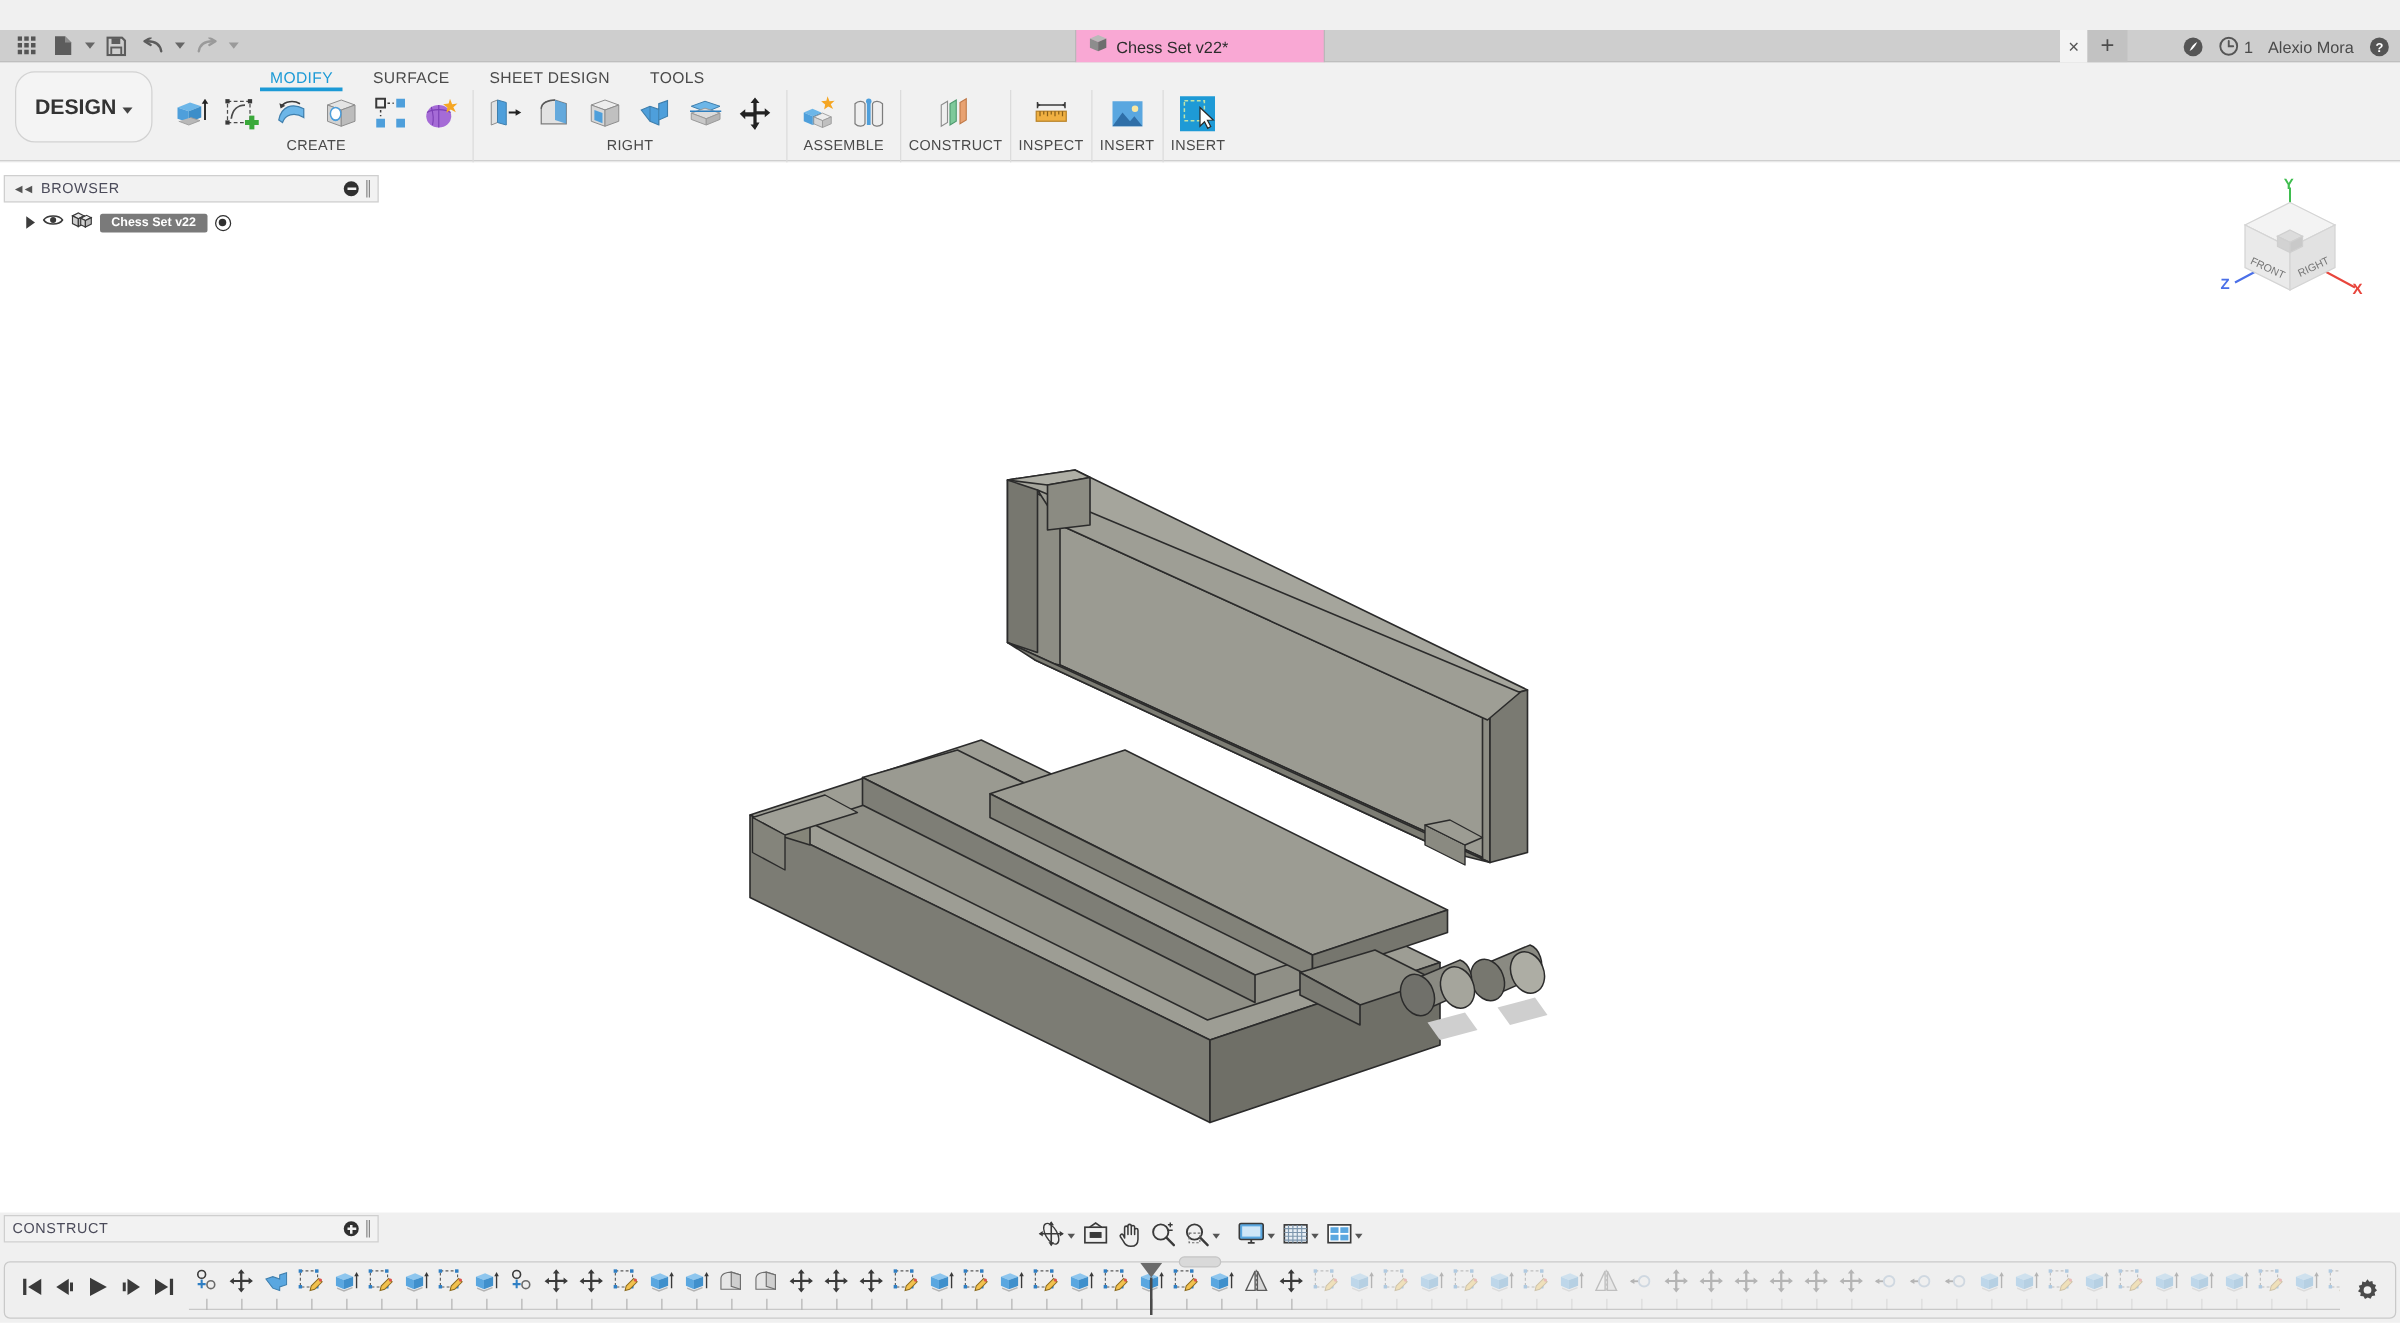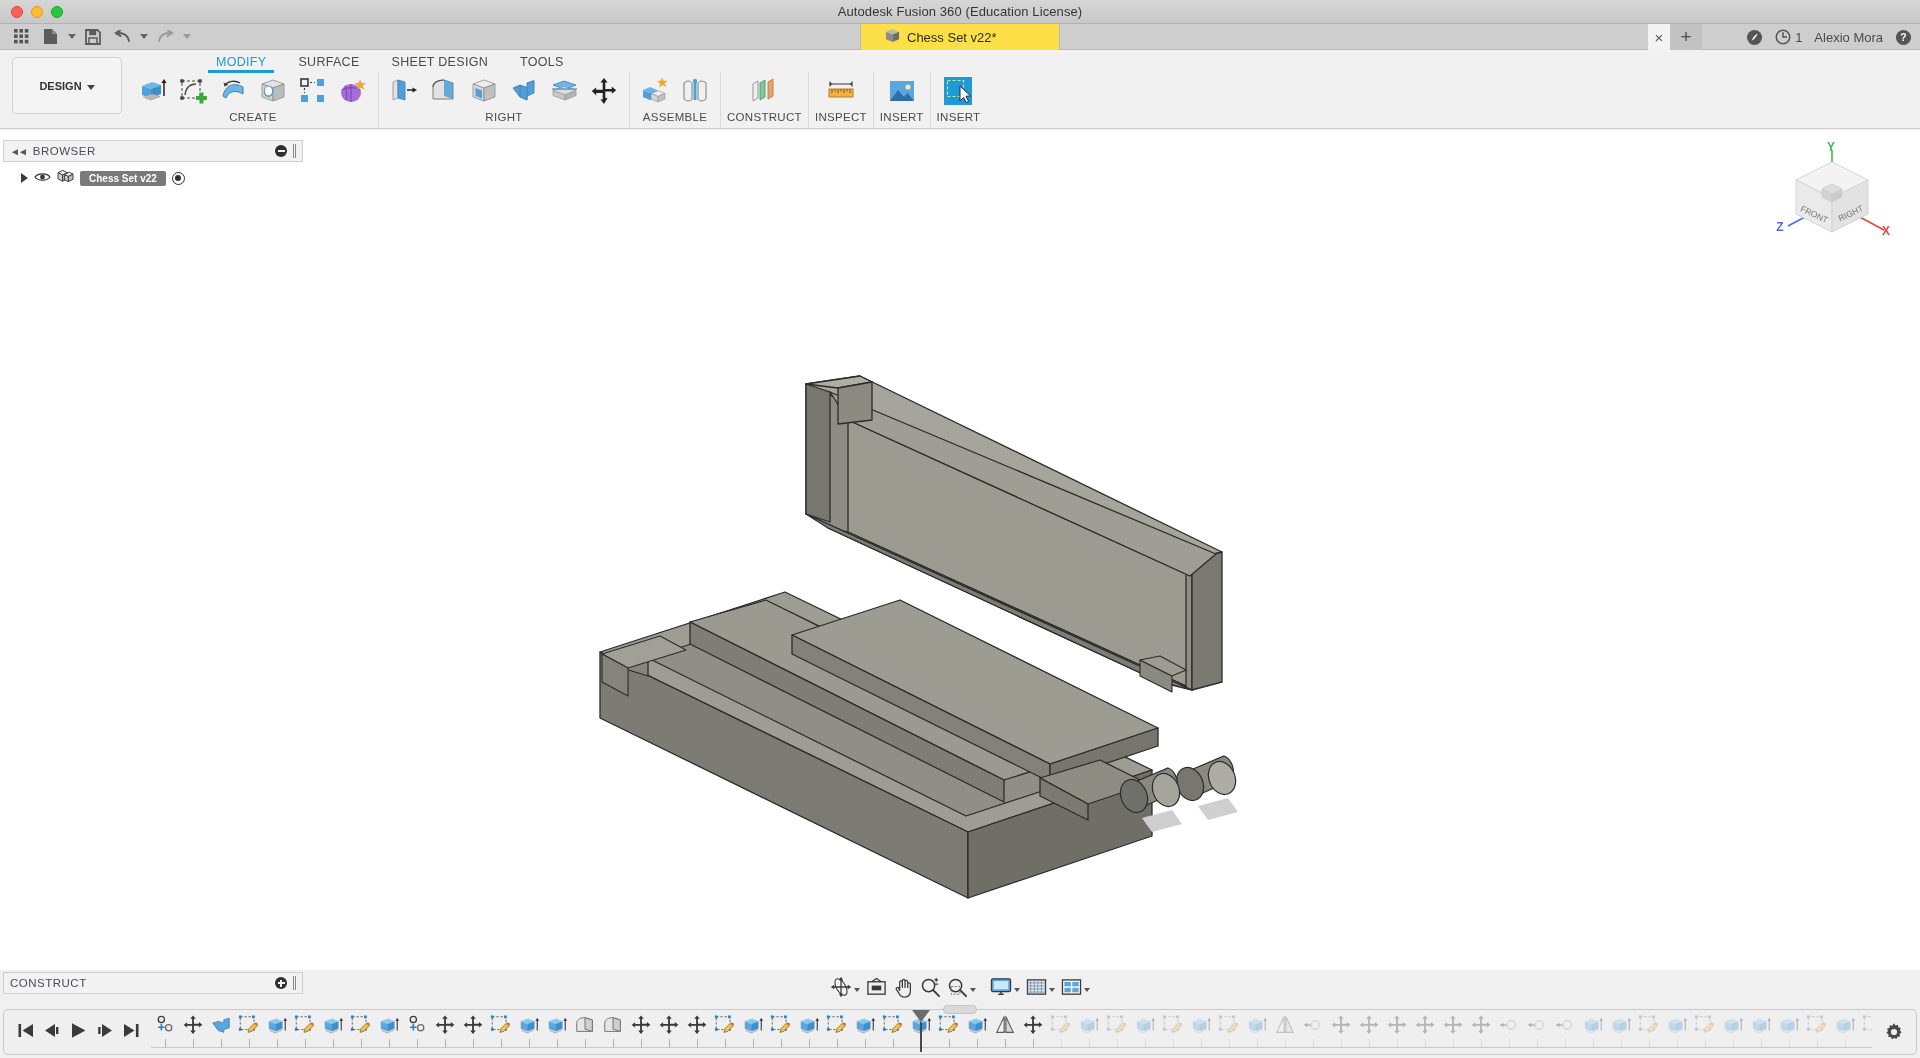--- a/index.html
+++ b/index.html
@@ -42,22 +42,22 @@
   }
   .qcaret { width: 11px; height: 22px; display: flex; align-items: center; justify-content: center; }
   .qcaret:after {
     content: ""; border-left: 4px solid transparent; border-right: 4px solid transparent;
     border-top: 5px solid #666;
   }
   .qcaret.dim:after { border-top-color: #9a9a9a; }
 
   .doctab {
     position: absolute; left: 860px; top: 0; height: 26px; min-width: 200px;
-    background: #fde047; border-left: 1px solid #b9b9b9; border-right: 1px solid #b9b9b9;
-    display: flex; align-items: center; padding: 0 24px; gap: 7px; text-align: center;
+    background: #f9a8d4; border-left: 1px solid #b9b9b9; border-right: 1px solid #b9b9b9;
+    display: flex; align-items: center; padding: 0 10px; gap: 7px; text-align: center;
   }
   .doctab-title { font-size: 13px; color: #2c2c2c; }
   .tabclose {
     position: absolute; left: 1648px; top: 0; width: 22px; height: 26px;
     display: flex; align-items: center; justify-content: center;
     color: #555; font-size: 15px; background: #f3f3f3;
   }
   .tabplus {
     position: absolute; left: 1670px; top: 0; width: 32px; height: 26px;
     background: #c2c2c2; display: flex; align-items: center; justify-content: center;
@@ -69,23 +69,23 @@
   }
   .tr-item { display: flex; align-items: center; gap: 4px; color: #4a4a4a; font-size: 13px; }
 
   
   .ribbon {
     position: absolute; left: 0; top: 50px; width: 1920px; height: 79px;
     background: #f1f1f1; border-bottom: 1px solid #cfcfcf;
   }
   .designbtn {
     position: absolute; left: 12px; top: 7px; width: 110px; height: 57px;
-    background: #f4f4f4; border: 1px solid #d2d2d2; border-radius: 4px;
+    background: #f4f4f4; border: 1px solid #d2d2d2; border-radius: 16px;
     display: flex; align-items: center; justify-content: center; gap: 5px;
-    font-size: 11px; font-weight: bold; color: #333;
+    font-size: 17px; font-weight: bold; color: #333;
   }
   .designbtn .cd:after {
     content: ""; display: inline-block;
     border-left: 4px solid transparent; border-right: 4px solid transparent;
     border-top: 5px solid #444;
   }
   .ribtabs { position: absolute; left: 200px; top: 0px; display: flex; gap: 0; }
   .ribtab {
     font-size: 12.5px; color: #4a4a4a; padding: 5px 16px 4px 16px;
     letter-spacing: .3px; position: relative; white-space: nowrap;
@@ -223,28 +223,20 @@
   .tl-handle {
     position: absolute; left: 50%; top: -5px; transform: translateX(-50%);
     width: 34px; height: 9px; border-radius: 5px; background: #d9d9d9; border: 1px solid #c4c4c4;
   }
 </style>
 </head>
 <body>
 
 <div class="app">
 
-  <div class="titlebar">
-    <div class="traffic">
-      <span class="tl red"></span>
-      <span class="tl yel"></span>
-      <span class="tl grn"></span>
-    </div>
-    <div class="titlebar-title">Autodesk Fusion 360 (Education License)</div>
-  </div>
 
   <div class="qatrow">
     <div class="qat">
       <div class="qbtn">
         <svg width="15" height="15" viewBox="0 0 15 15">
           <g fill="#555">
             <rect x="0" y="0" width="3.6" height="3.6"></rect>
               <rect x="5.4" y="0" width="3.6" height="3.6"></rect>
               <rect x="10.8" y="0" width="3.6" height="3.6"></rect>
             <rect x="0" y="5.4" width="3.6" height="3.6"></rect>

